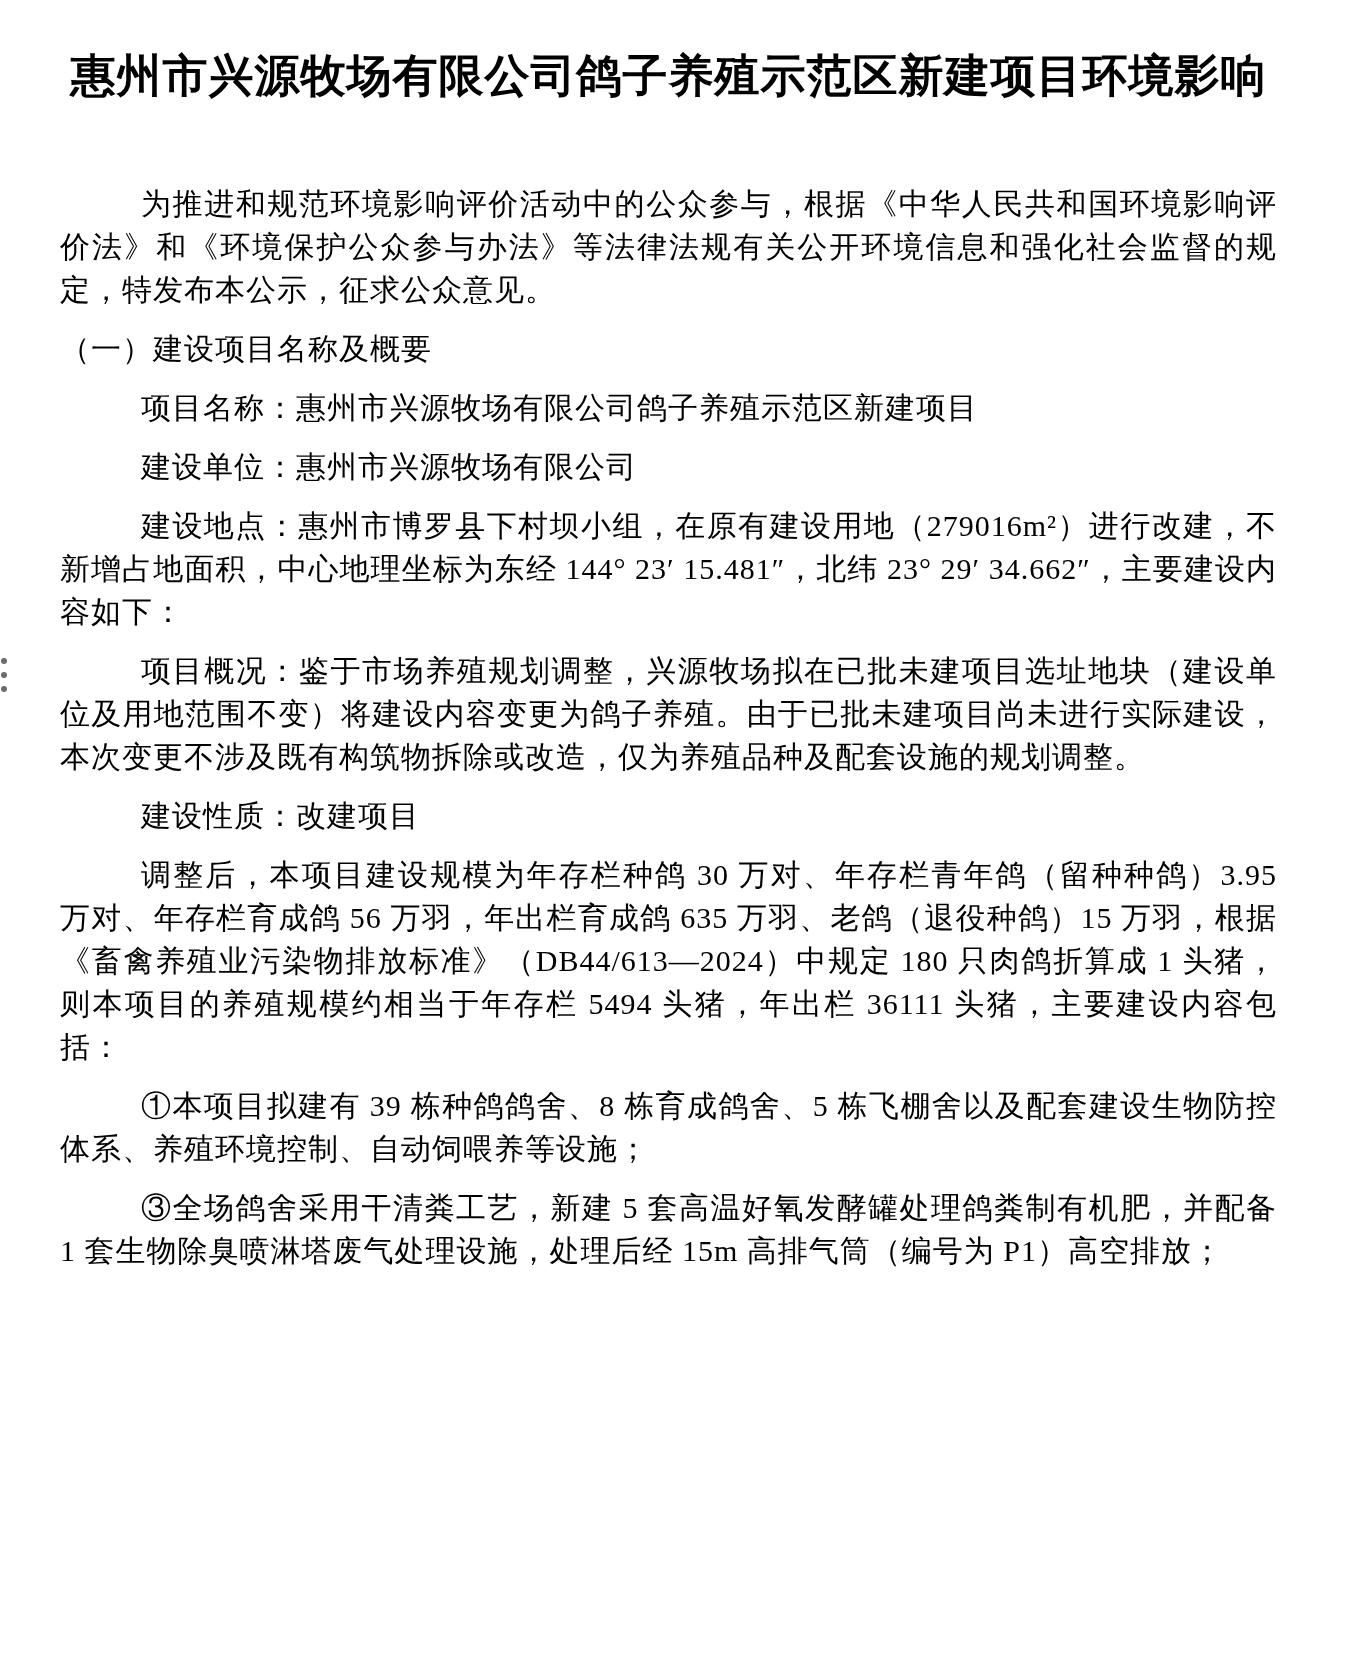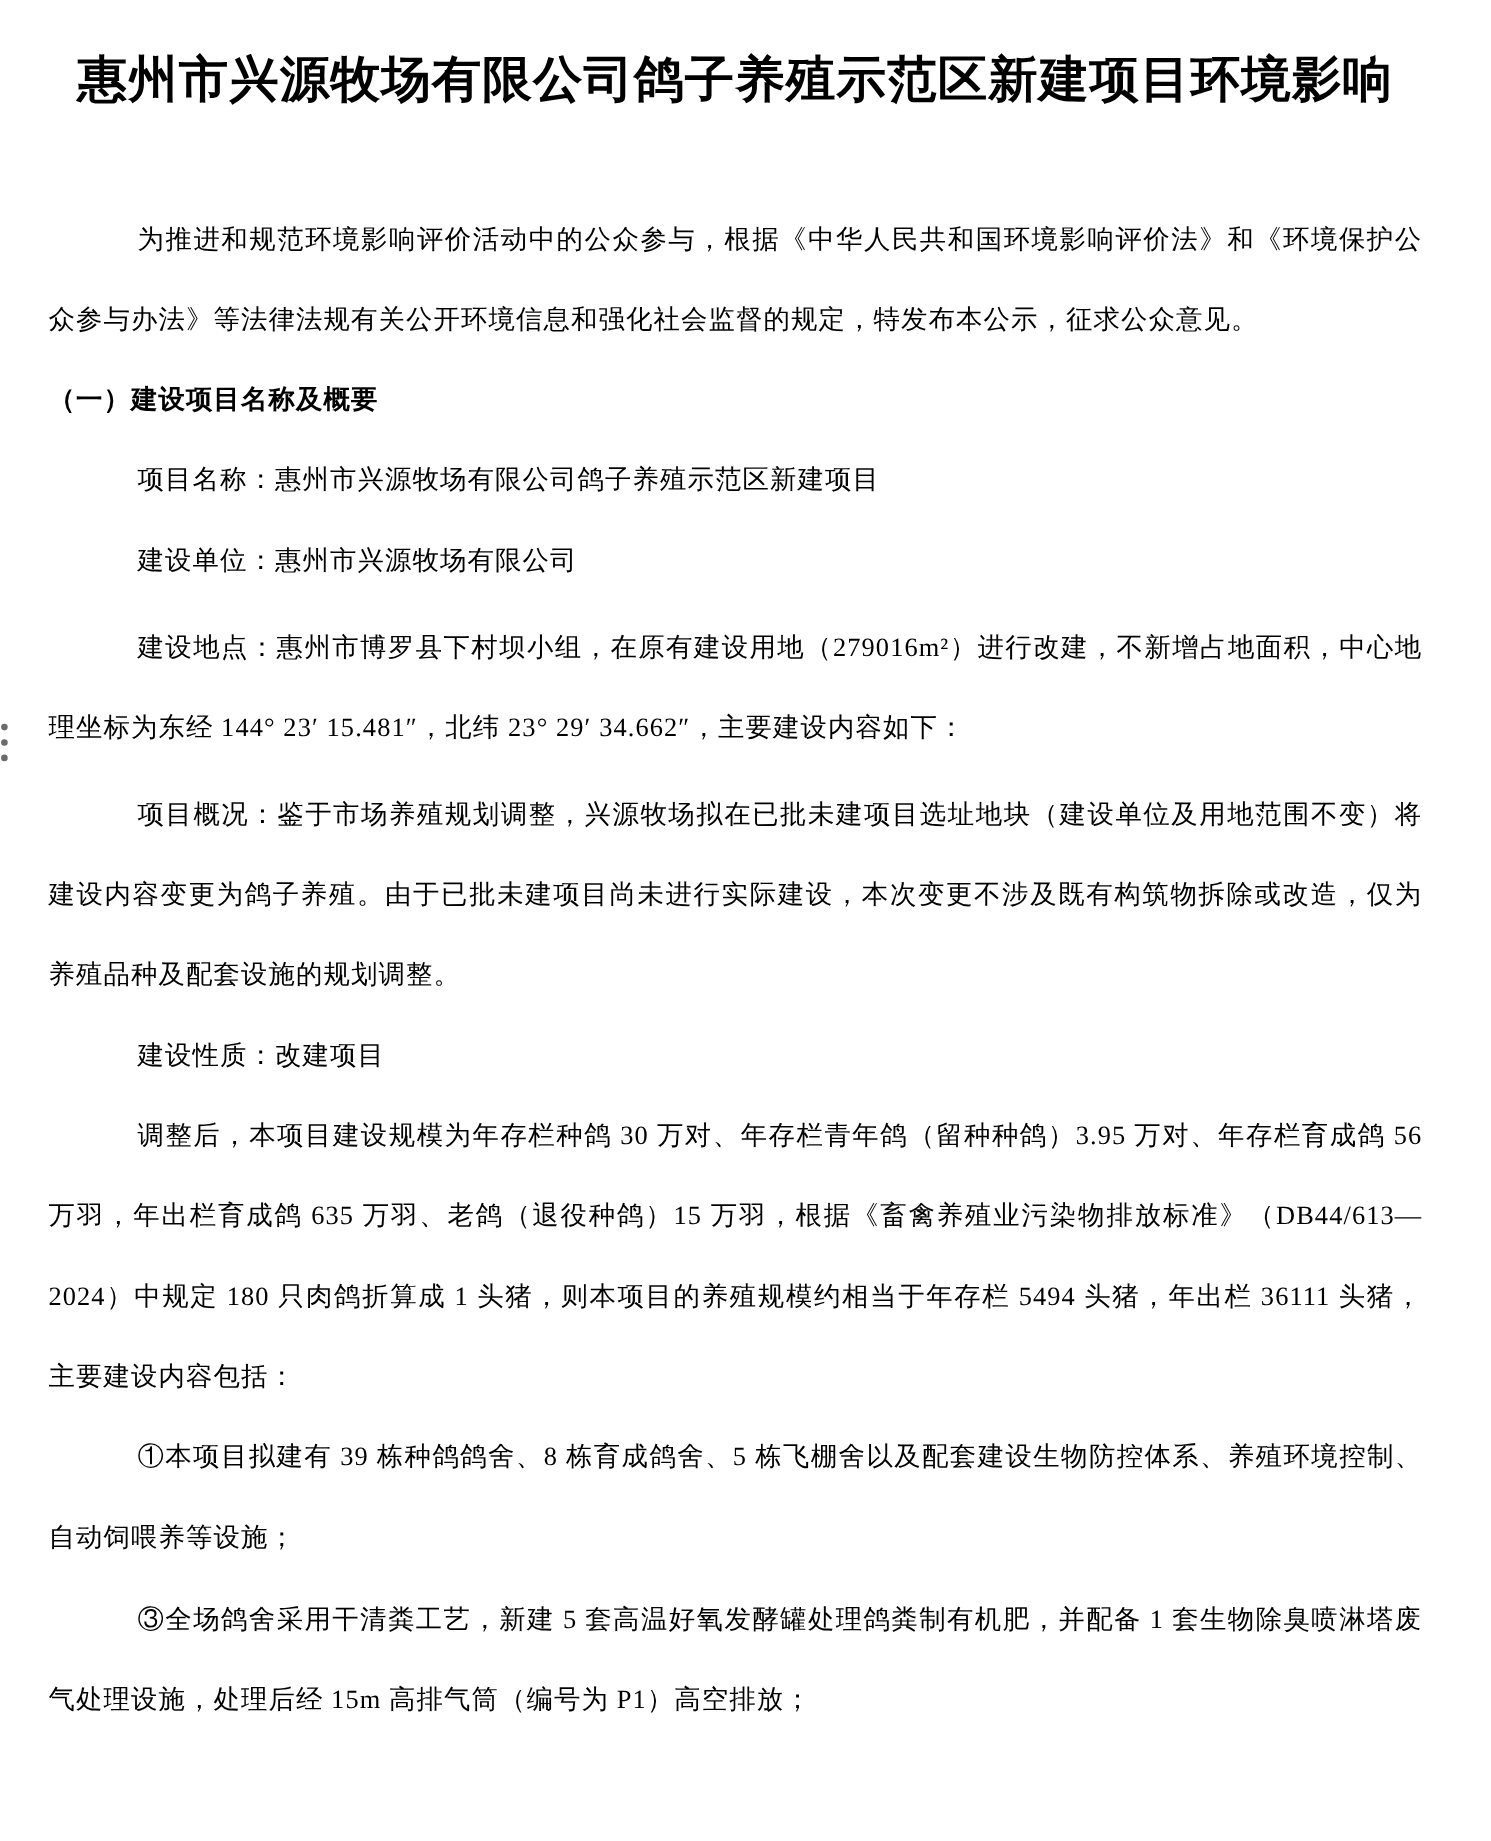--- a/index.html
+++ b/index.html
@@ -14,37 +14,37 @@
     font-family: "Liberation Serif", "DejaVu Serif", serif;
     color: #000000;
     position: relative;
   }
   .doc {
     box-sizing: border-box;
     width: 1355px;
     padding: 32px 62px 0 44px;
   }
   .title {
-    font-family: Liberation Mono, monospace;
+    font-family: Liberation Serif, serif;
     font-weight: bold;
     font-size: 45px;
     line-height: 88px;
     text-align: center;
     letter-spacing: 1px;
     margin-bottom: 62px;
   }
   p.body-par {
-    margin: 0;
-    font-size: 24px;
+    margin: 16px;
+    font-size: 30px;
     letter-spacing: 1px;
-    line-height: 73px;
+    line-height: 43px;
     text-align: justify;
   }
   p.indent { text-indent: 81px; }
-  p.heading { font-weight: bold; }
+  p.heading { font-weight: normal; }
   p.mt6 { margin-top: 6px; }
   p.mt4 { margin-top: 4px; }
   p.mt2 { margin-top: 2px; }
   .edge-dots {
     position: absolute;
     left: 1px;
     top: 658px;
     width: 8px;
     height: 38px;
   }

